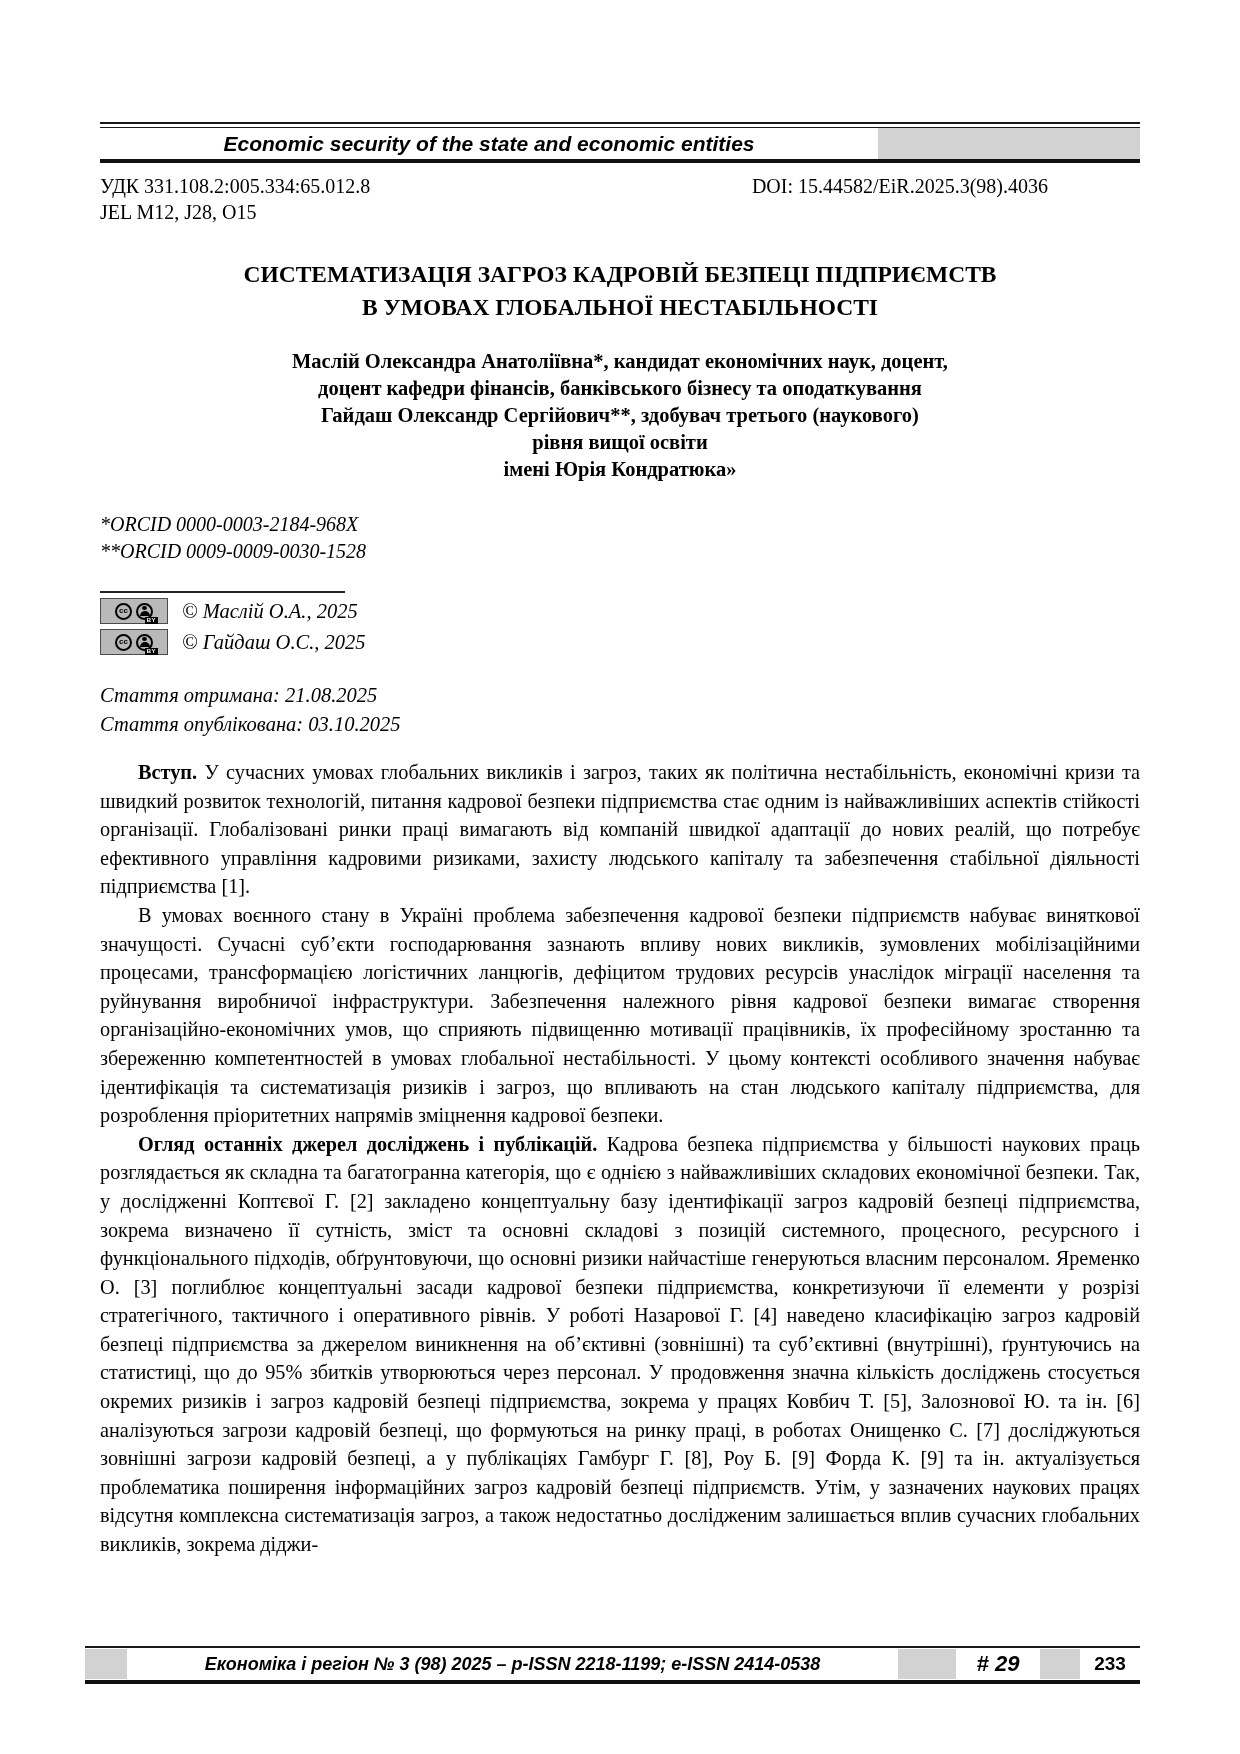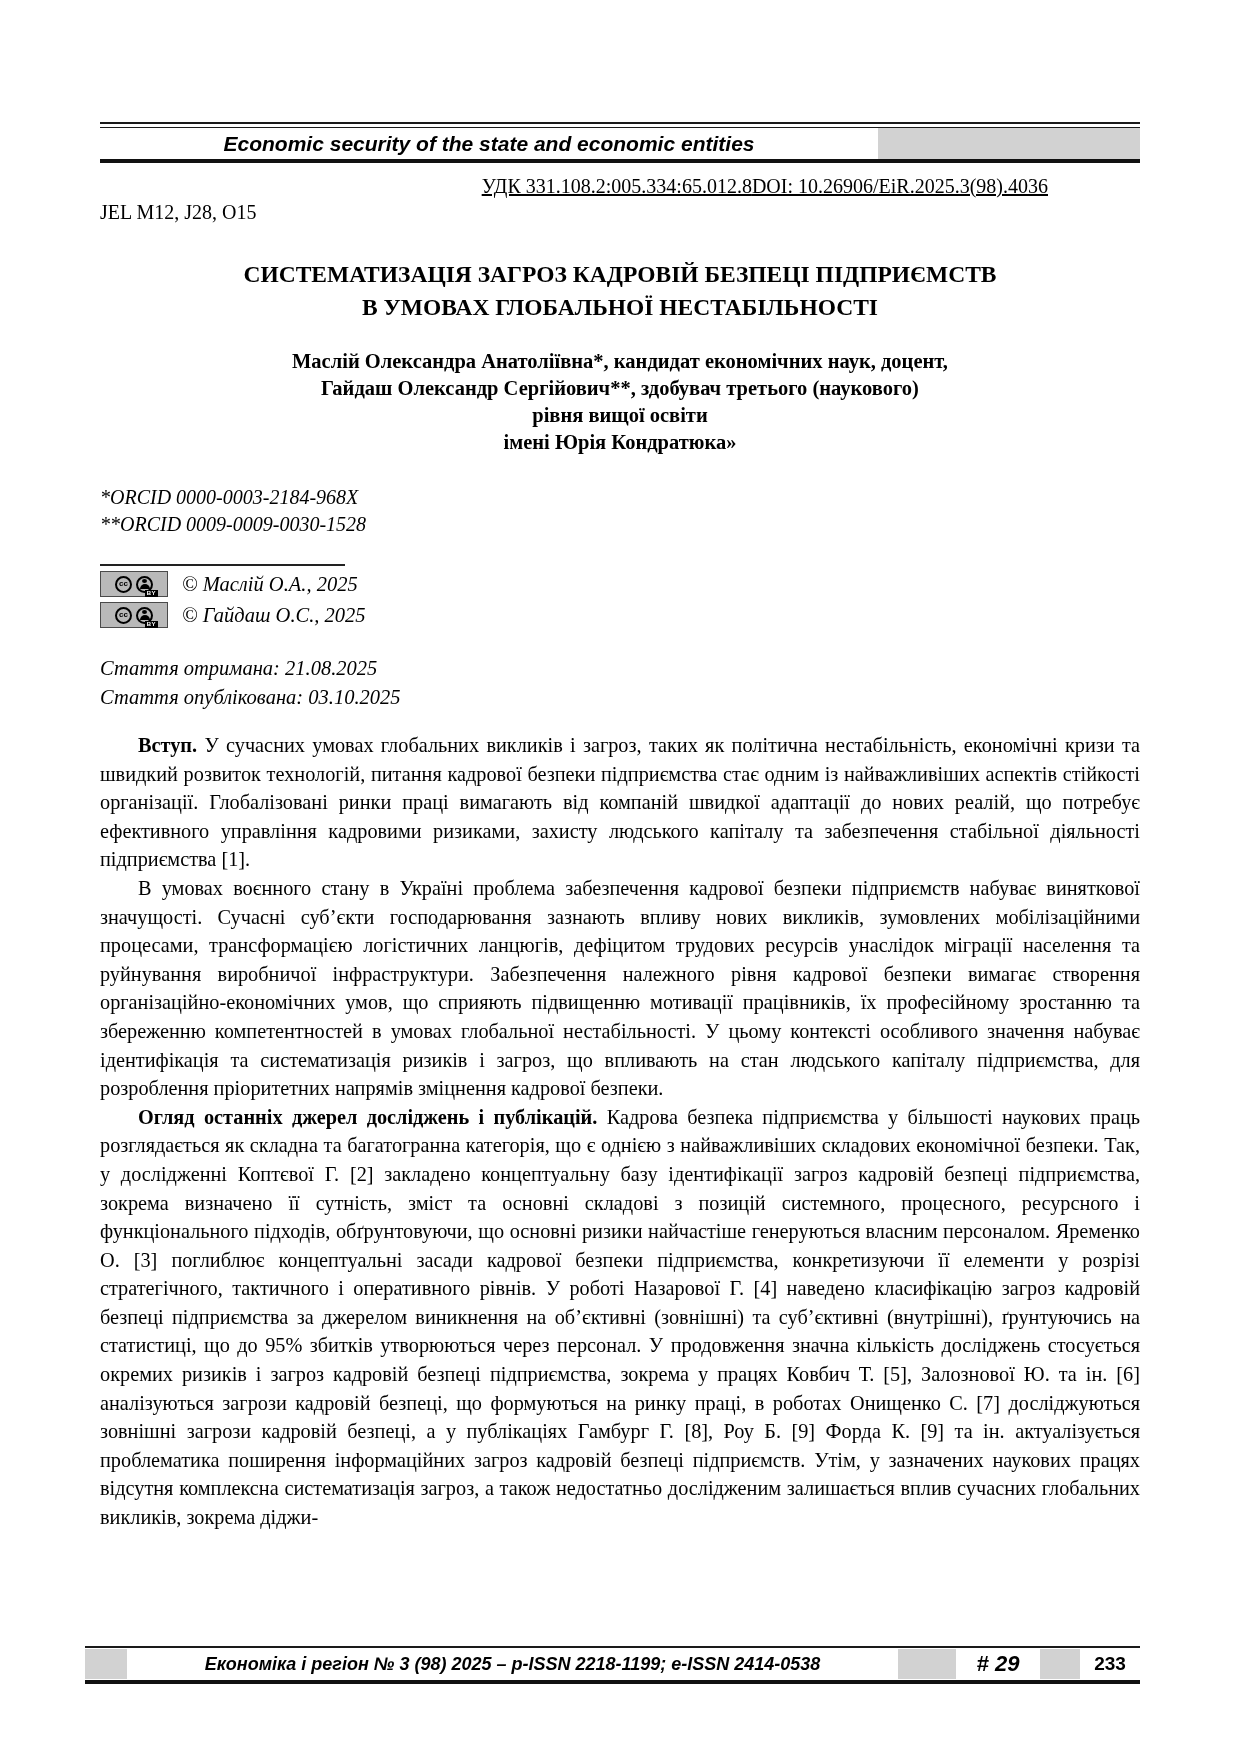--- a/index.html
+++ b/index.html
@@ -22,21 +22,21 @@
   .runhead-title {
     flex:1; display:flex; align-items:center; justify-content:center;
     font-family:"Liberation Sans", sans-serif;
     font-weight:bold; font-style:italic; font-size:21px;
   }
   .runhead-grayblock { width:262px; background:#d2d2d2; }
   .runhead .thick { height:4px; background:#111; }
 
   
   .meta { margin-top:12px; font-size:20px; }
-  .meta-row1 { display:flex; justify-content:flex-end;text-decoration:underline; }
+  .meta-row1 { display:flex; justify-content:space-between; }
   .meta-doi { margin-right:92px; }
   .meta-jel { margin-top:3px; }
 
   
   .article-title {
     margin-top:34px; text-align:center;
     font-weight:bold; font-size:23.5px; line-height:33px;
   }
   .authors {
     margin-top:24px; text-align:center;
@@ -106,32 +106,33 @@
       <div class="runhead-band">
         <div class="runhead-title">Economic security of the state and economic entities</div>
         <div class="runhead-grayblock"></div>
       </div>
       <div class="thick"></div>
     </div>
 
     <div class="meta">
       <div class="meta-row1">
         <span class="meta-udc">УДК 331.108.2:005.334:65.012.8</span>
-        <span class="meta-doi">DOI: 10.26906/EiR.2025.3(98).4036</span>
+        <span class="meta-doi">DOI: 15.44582/EiR.2025.3(98).4036</span>
       </div>
       <div class="meta-jel">JEL M12, J28, O15</div>
     </div>
 
     <div class="article-title">
       <div>СИСТЕМАТИЗАЦІЯ ЗАГРОЗ КАДРОВІЙ БЕЗПЕЦІ ПІДПРИЄМСТВ</div>
       <div>В УМОВАХ ГЛОБАЛЬНОЇ НЕСТАБІЛЬНОСТІ</div>
     </div>
 
     <div class="authors">
       <div>Маслій Олександра Анатоліївна*, кандидат економічних наук, доцент,</div>
+      <div>доцент кафедри фінансів, банківського бізнесу та оподаткування</div>
       <div>Гайдаш Олександр Сергійович**, здобувач третього (наукового)</div>
       <div>рівня вищої освіти</div>
       <div>імені Юрія Кондратюка»</div>
     </div>
 
     <div class="orcid">
       <div>*ORCID 0000-0003-2184-968X</div>
       <div>**ORCID 0009-0009-0030-1528</div>
     </div>
 

